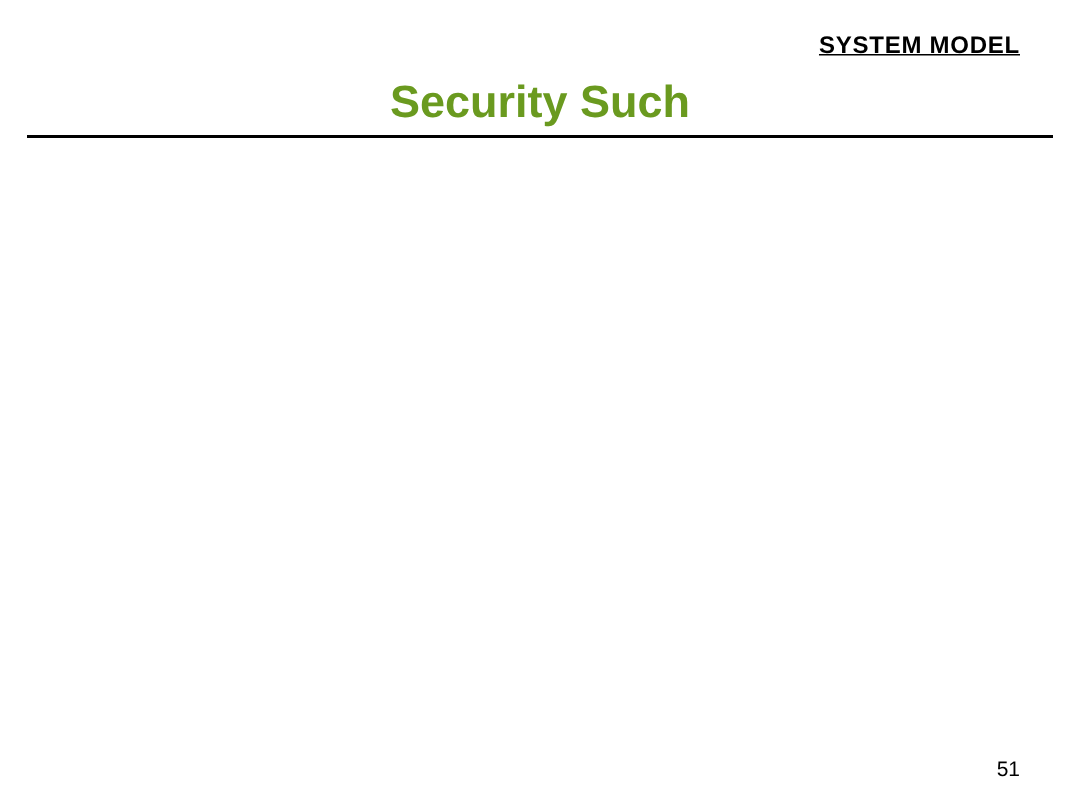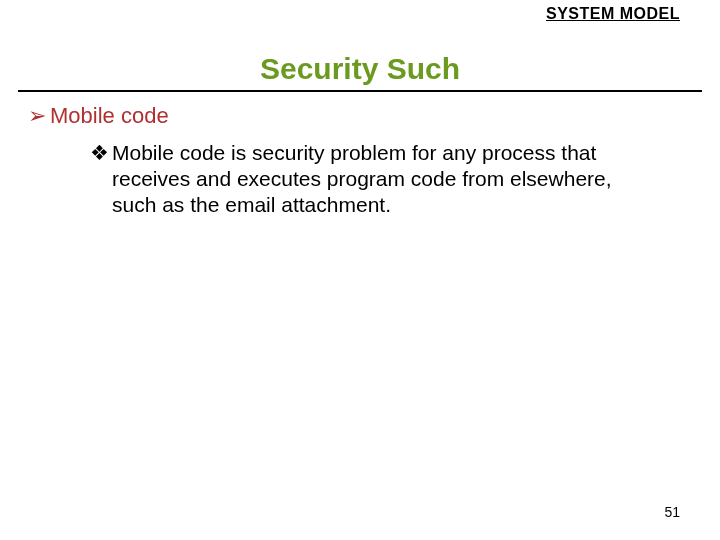--- a/index.html
+++ b/index.html
@@ -8,21 +8,21 @@
     width: 720px;
     height: 540px;
     background: #ffffff;
     font-family: Arial, Helvetica, sans-serif;
     color: #000000;
     position: relative;
     overflow: hidden;
   }
   .header-label {
     position: absolute;
-    top: 5px;
+    top: 22px;
     right: 40px;
     font-size: 16px;
     font-weight: bold;
     text-decoration: underline;
     letter-spacing: 0.5px;
   }
   .slide-title {
     text-align: center;
     font-size: 30px;
     font-weight: bold;
@@ -75,23 +75,17 @@
 </style>
 </head>
 <body>
 
 <div class="header-label">SYSTEM MODEL</div>
 
 <div class="slide-title">Security Such</div>
 <hr class="title-rule">
 
 <div class="content">
-  <div class="level1">
-    <span class="bullet">➢</span><span>Mobile code</span>
-  </div>
   <div class="level2-wrap">
-    <div class="level2">
-      <span class="bullet">❖</span><span>Mobile code is security problem for any process that receives and executes program code from elsewhere, such as the email attachment.</span>
-    </div>
   </div>
 </div>
 
 <div class="page-number">51</div>
 
 </body></html>

